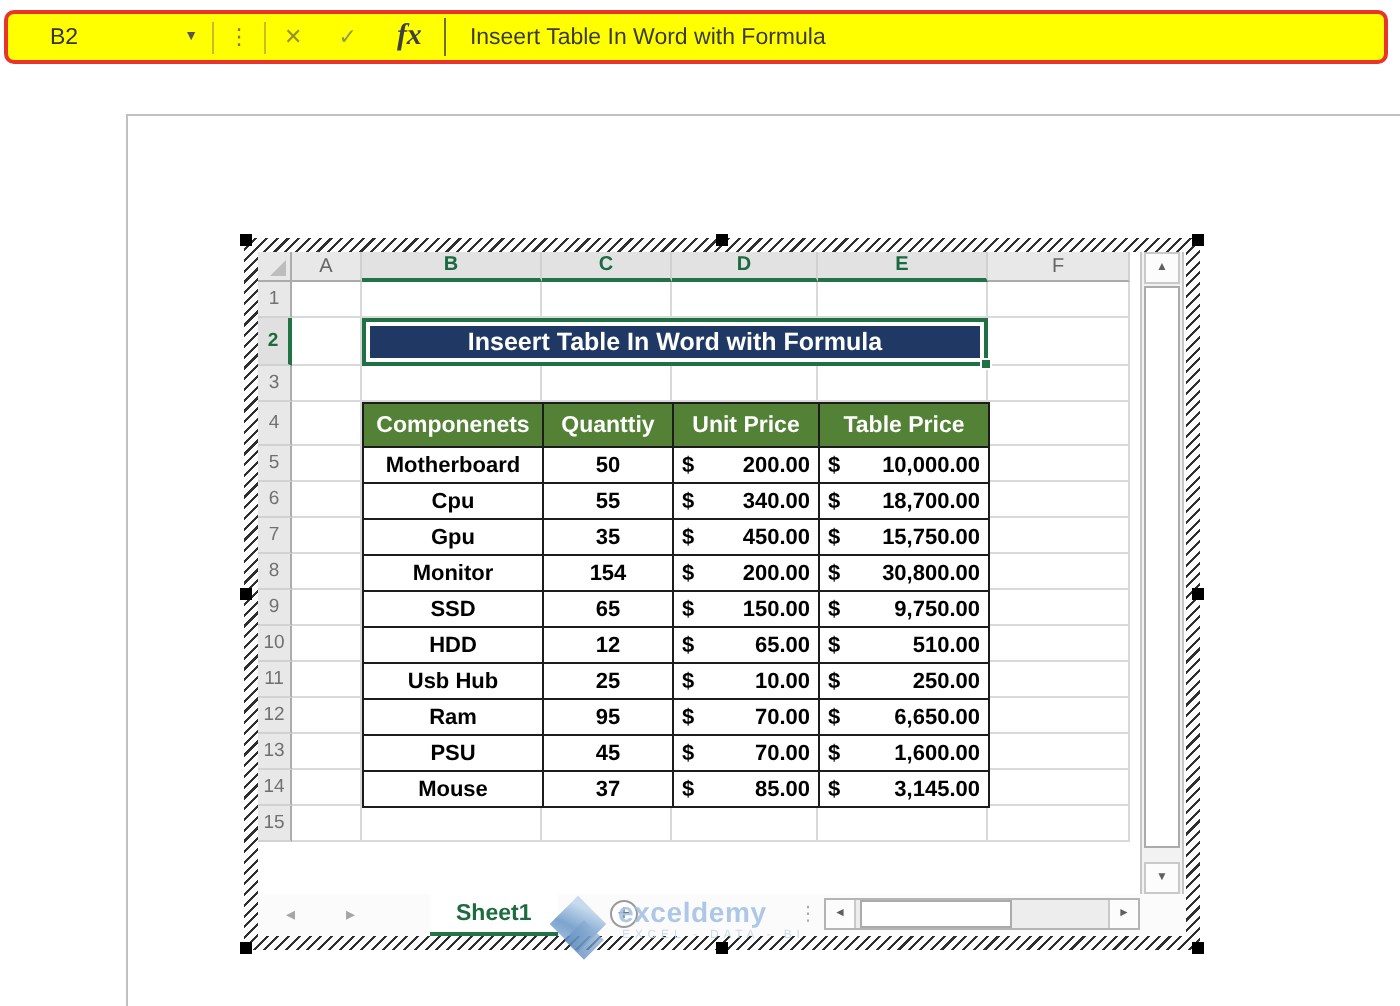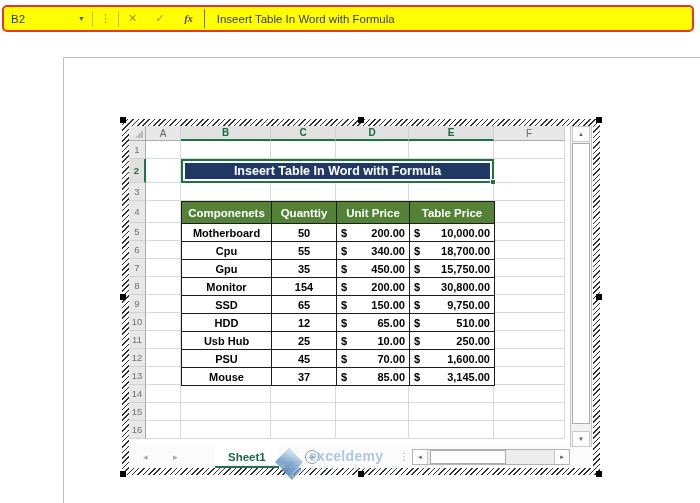--- a/index.html
+++ b/index.html
@@ -5,30 +5,30 @@
   * { box-sizing: border-box; margin: 0; padding: 0; }
   html,body { width:700px; height:503px; }
   body { position:relative; overflow:hidden; background:#fff;
          font-family:"Liberation Sans", sans-serif; }
 
   
   .topbar { position:absolute; left:2px; top:5px; width:692px; height:27px;
     background:#FFFF00; border:2px solid #E8342C; border-radius:5px;
     display:flex; align-items:center; font-size:11.5px; color:#333; z-index:40; }
   .namebox { width:88px; height:100%; display:flex; align-items:center;
-    justify-content:space-between; padding:0 7px; }
+    justify-content:space-between; padding:0 7px;margin-left:14px; }
   .nba { font-size:7px; color:#555; }
   .vdiv { width:1px; height:16px; background:#C9BB2E; }
   .vdiv.dark { background:#6E6E3C; height:19px; }
   .dots { margin:0 7px; color:#85791D; font-size:11px; }
   .fbtn { margin:0 9px; font-size:11px; }
   .fbtn.cancel { color:#97902C; }
   .fbtn.enter { color:#8F9A4B; }
   .fbtn.fx { color:#3F3F3F; font-style:italic; font-weight:bold;
-    font-family:"Liberation Serif", serif; font-size:10px; margin:0 11px; }
+    font-family:"Liberation Serif", serif; font-size:15px; margin:0 11px; }
   .formula { margin-left:12px; color:#3A3A3A; }
 
   
   .page { position:absolute; left:63px; top:57px; width:650px; height:460px;
     background:#fff; border:1px solid #C0C0C0; }
 
   
   .xlobj { position:absolute; left:122px; top:119px; width:478px; height:356px; z-index:10; }
   .hatch { position:absolute; inset:0; background-color:#FDFDFD;
     background-image:repeating-linear-gradient(135deg,#2E2E2E 0 1.1px,#FDFDFD 1.1px 3.8px); }
@@ -298,29 +298,20 @@
         </div>
         <div class="grow" style="height: 18px;">
           <div class="rowh">15</div>
           <div class="gcell" style="width: 35px;"></div>
           <div class="gcell" style="width: 90px;"></div>
           <div class="gcell" style="width: 65px;"></div>
           <div class="gcell" style="width: 73px;"></div>
           <div class="gcell" style="width: 85px;"></div>
           <div class="gcell" style="width: 71px;"></div>
         </div>
-        <div class="grow" style="height: 18px;">
-          <div class="rowh">16</div>
-          <div class="gcell" style="width: 35px;"></div>
-          <div class="gcell" style="width: 90px;"></div>
-          <div class="gcell" style="width: 65px;"></div>
-          <div class="gcell" style="width: 73px;"></div>
-          <div class="gcell" style="width: 85px;"></div>
-          <div class="gcell" style="width: 71px;"></div>
-        </div>
       </div>
 
     <div class="titlesel">
       <div class="titleinner">
         <span>Inseert Table In Word with Formula</span>
       </div>
       <div class="fillh"></div>
     </div>
 
     <table class="dtable">
@@ -441,20 +432,36 @@
             <td>
               <div class="pw">
                 <span class="cur">$</span>
                 <span class="amt">10.00</span>
               </div>
             </td>
             <td>
               <div class="pw">
                 <span class="cur">$</span>
                 <span class="amt">250.00</span>
+              </div>
+            </td>
+          </tr>
+          <tr>
+            <td>Ram</td>
+            <td>95</td>
+            <td>
+              <div class="pw">
+                <span class="cur">$</span>
+                <span class="amt">70.00</span>
+              </div>
+            </td>
+            <td>
+              <div class="pw">
+                <span class="cur">$</span>
+                <span class="amt">6,650.00</span>
               </div>
             </td>
           </tr>
           <tr>
             <td>PSU</td>
             <td>45</td>
             <td>
               <div class="pw">
                 <span class="cur">$</span>
                 <span class="amt">70.00</span>

